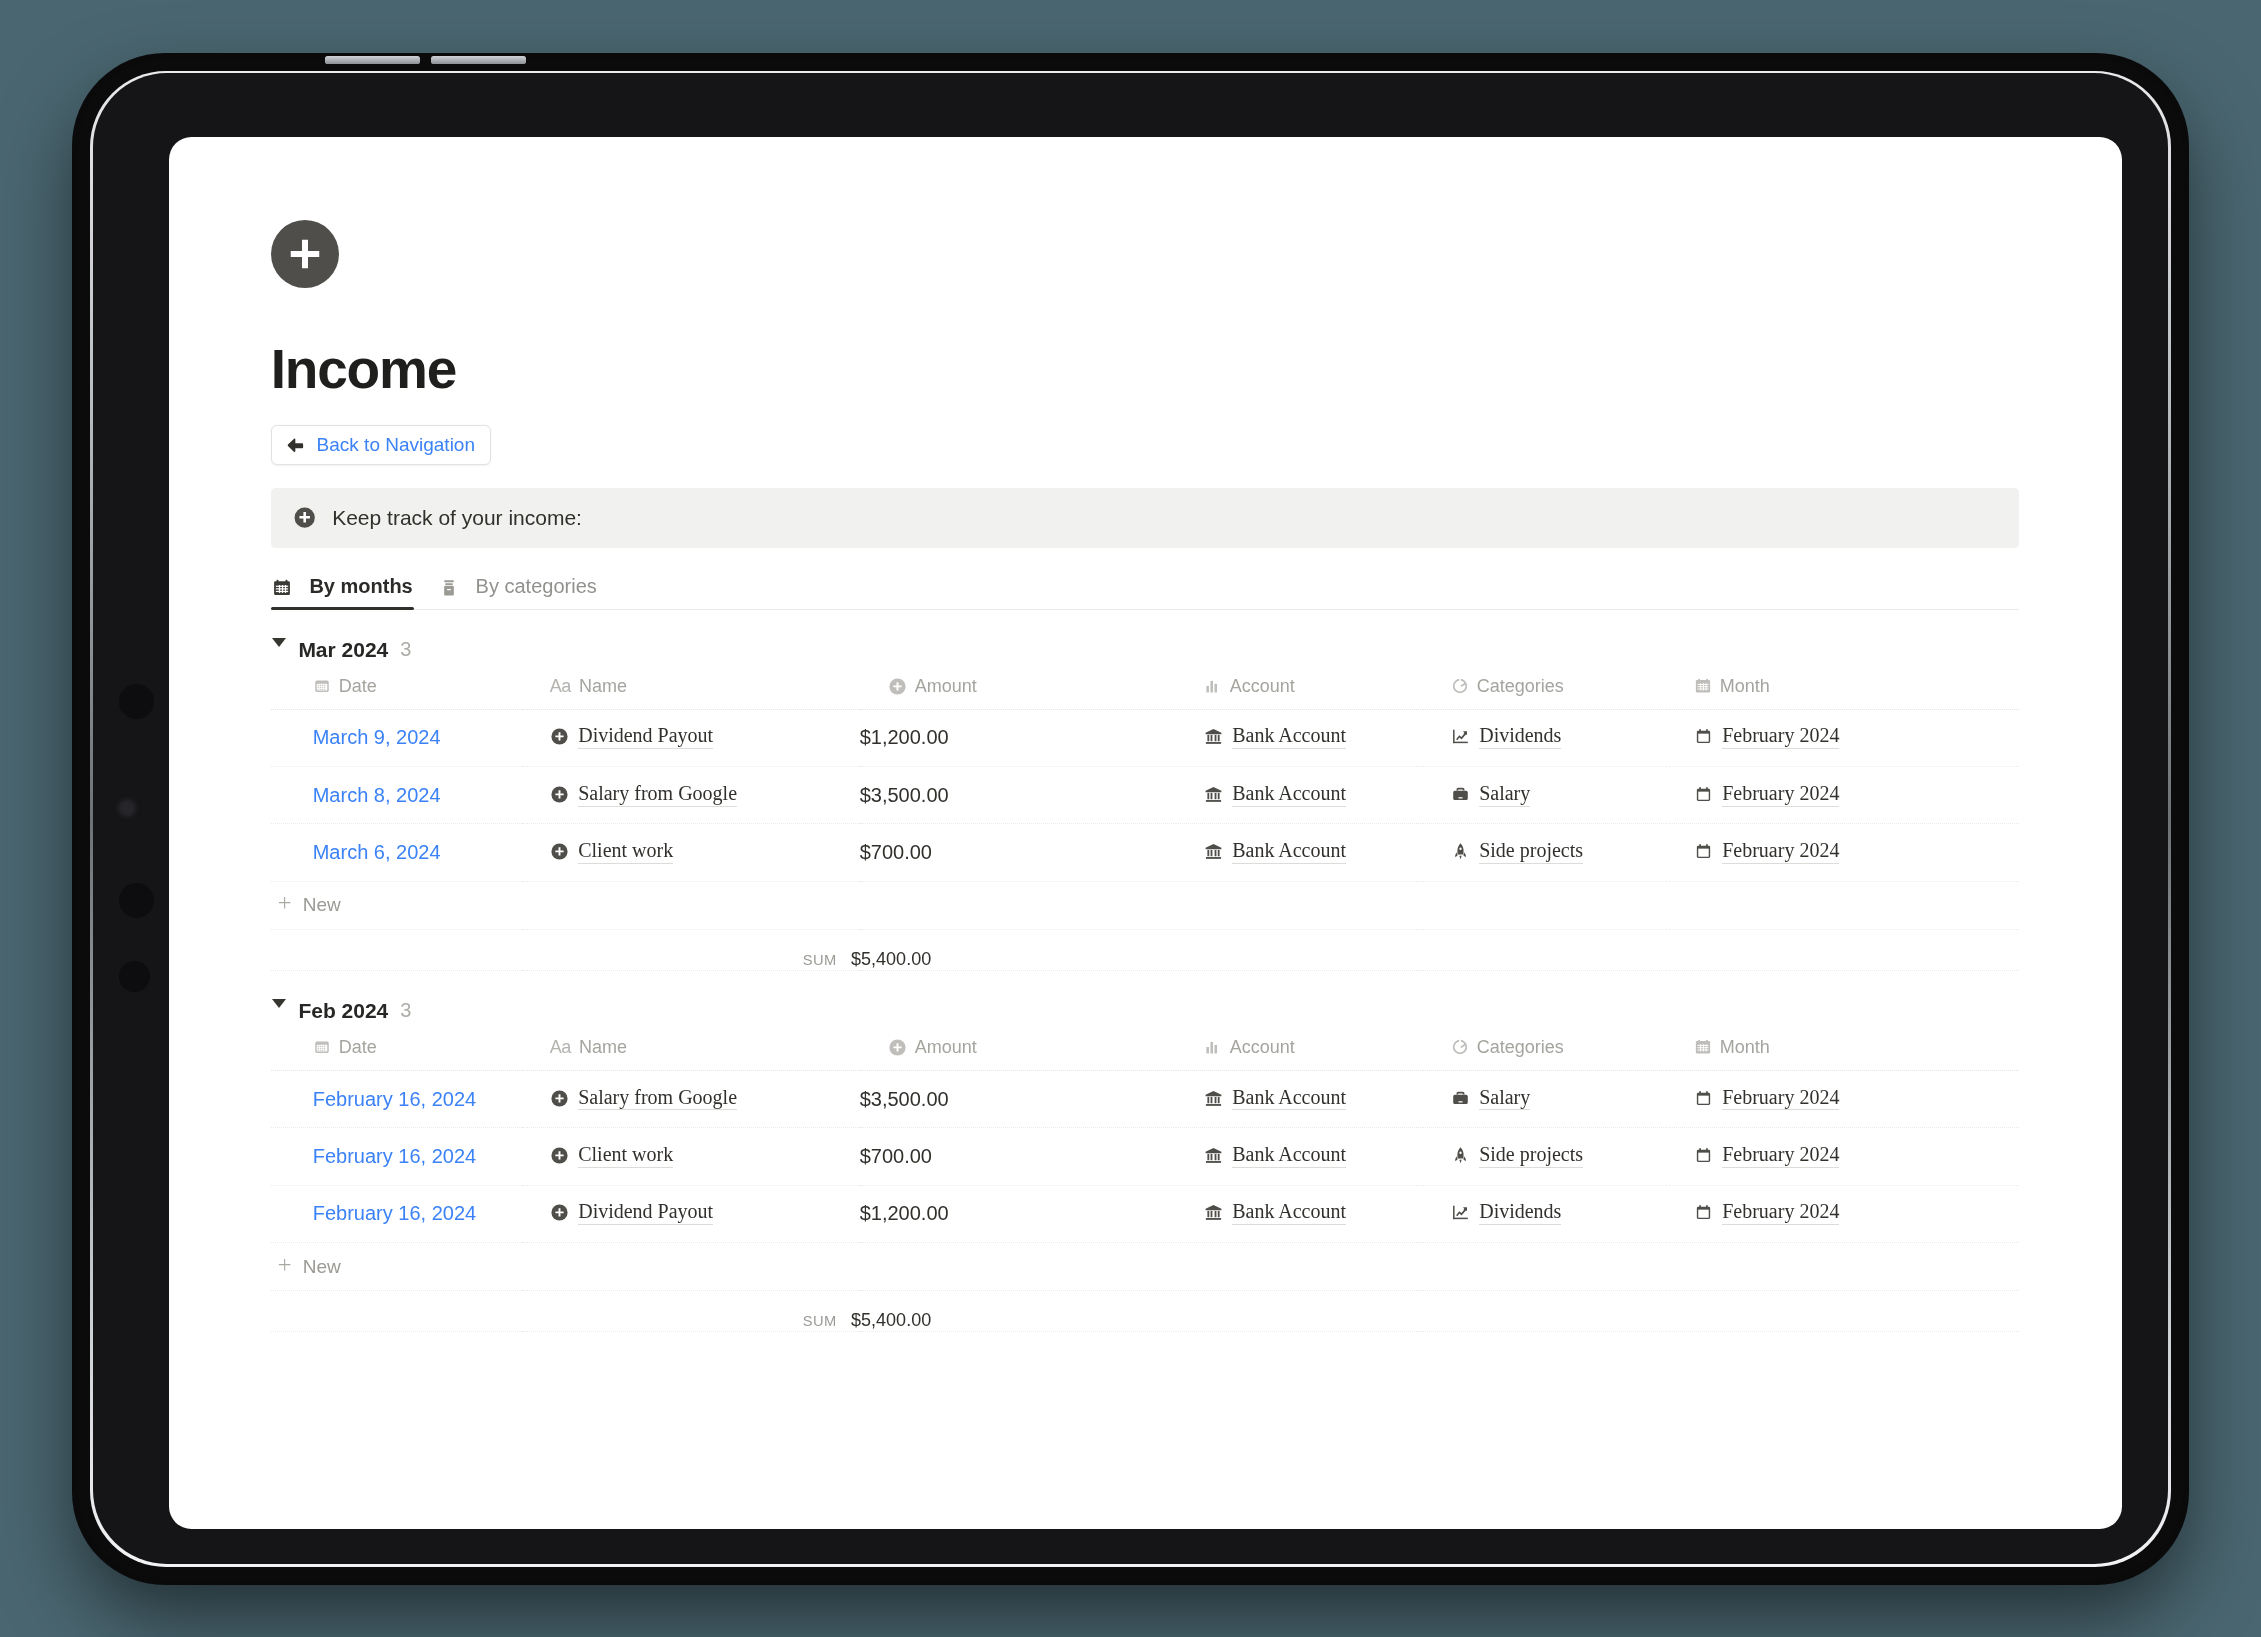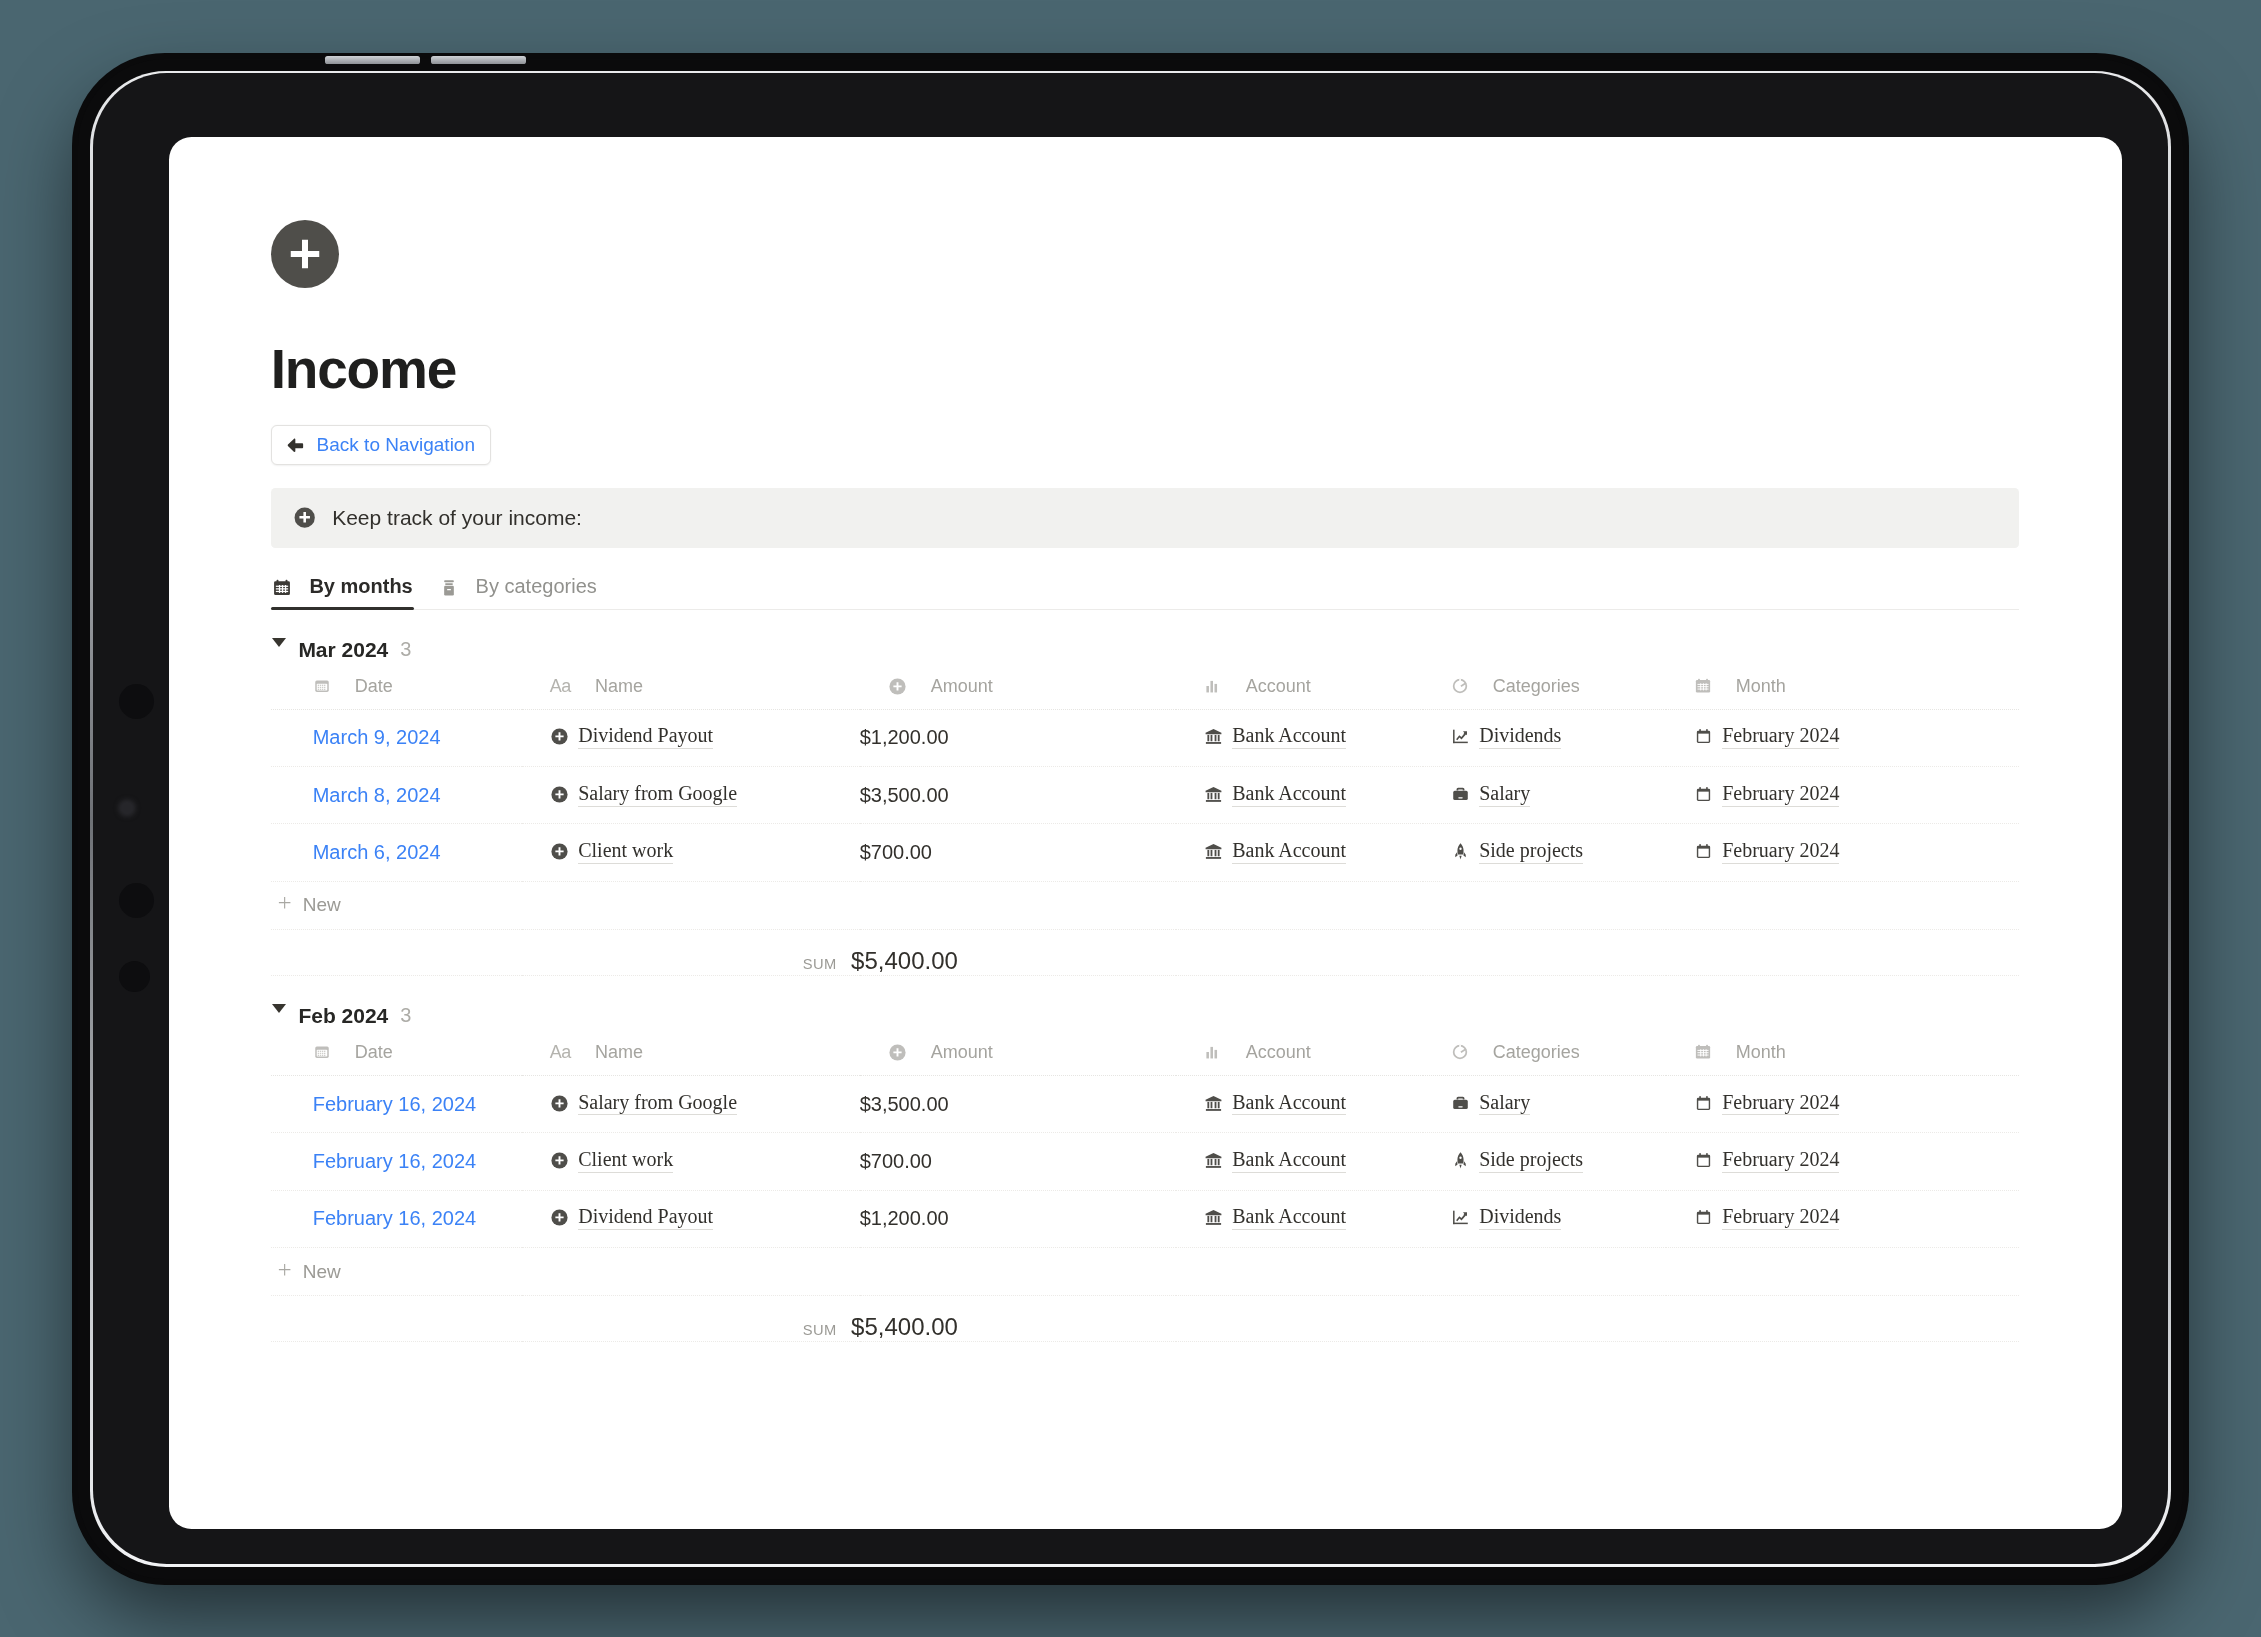--- a/index.html
+++ b/index.html
@@ -217,21 +217,21 @@
   col.c-cat  { width: 243px; }
   col.c-mon  { width: 353px; }
 
   thead th {
     font-size: 18px;
     font-weight: 400;
     color: #a5a49f;
     padding: 0 0 12px 0;
     border-bottom: 0.9px dotted #e6e5e2;
   }
-  thead th .hcell { display: flex; align-items: center; gap: 24px; padding-left: 28px; }
+  thead th .hcell { display: flex; align-items: center; gap: 8px; padding-left: 28px; }
   thead th.first .hcell { padding-left: 42px; }
   thead th .hicon { display: flex; flex: 0 0 auto; }
   thead th .aa { font-size: 18px; color: #b4b3ae; font-weight: 400; letter-spacing: -0.4px; }
 
   tbody td {
     font-size: 20px;
     color: #32302c;
     padding: 14.7px 0;
     border-bottom: 0.9px dotted #eceae7;
   }
@@ -272,21 +272,21 @@
     text-align: right;
     padding-right: 31px;
     white-space: nowrap;
   }
   .sum-label {
     font-size: 14.7px;
     color: #9b9a95;
     letter-spacing: 0.5px;
     margin-right: 8.7px;
   }
-  .sum-value { font-size: 24px; color: #32302c; }
+  .sum-value { font-size: 18px; color: #32302c; }
 </style>
 </head>
 <body>
 
 <div class="stage">
   <div class="device">
 
     <div class="btn-top a"></div>
     <div class="btn-top b"></div>
 

